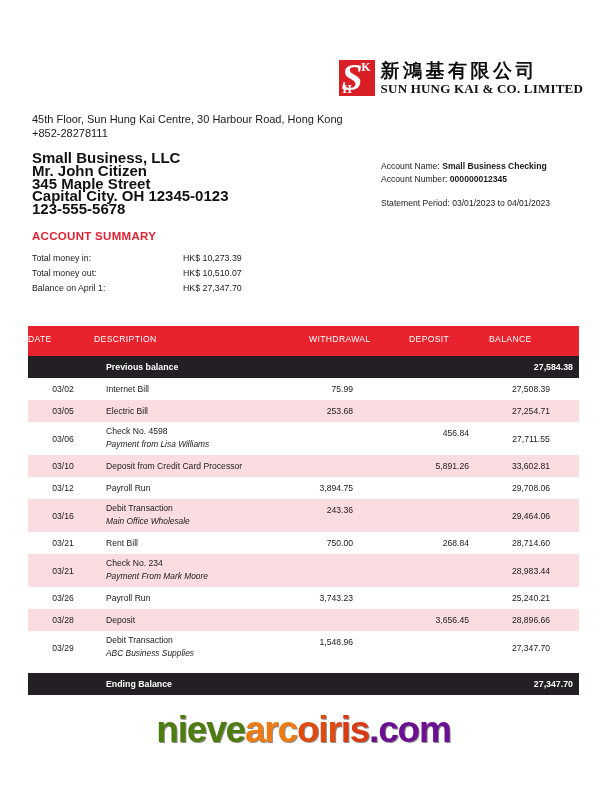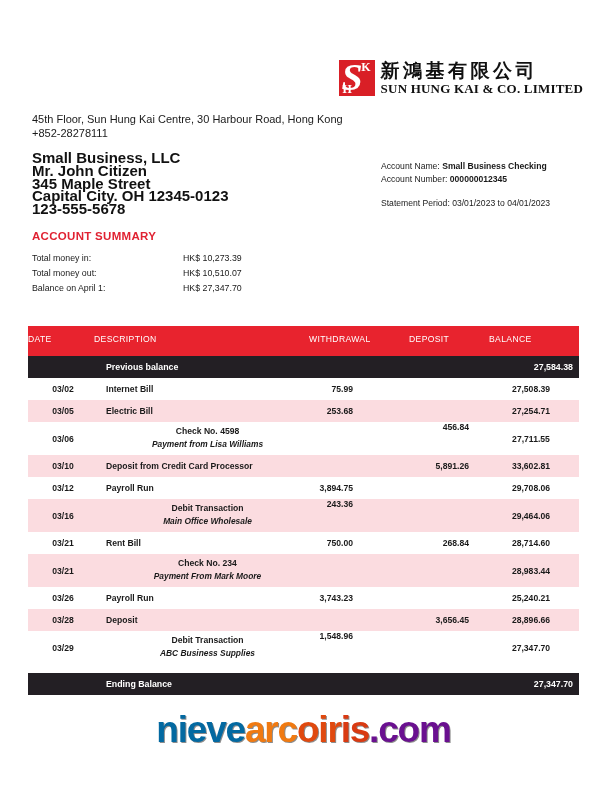--- a/index.html
+++ b/index.html
@@ -172,21 +172,20 @@
     padding: 6px 0;
   }
   tr.band-dark td.d-desc { padding-left: 12px; }
   tr.band-dark td.d-bal { text-align: right; padding-right: 6px; }
 
   tr.txn-row td {
     font-size: 8.6px;
     color: #1a1a1a;
     vertical-align: middle;
     padding: 0;
-    font-weight: bold;
   }
   tr.txn-row.alt td { background: #FBDCE0; }
   tr.txn-row td.t-date {
     text-align: center;
     padding-left: 4px;
   }
   tr.txn-row td.t-desc { padding-left: 12px; }
   tr.txn-row td.t-wd,
   tr.txn-row td.t-dep,
   tr.txn-row td.t-bal { text-align: right; }
@@ -198,43 +197,43 @@
   tr.h2 td { height: 33px; }
 
   .desc-sub {
     display: block;
     font-style: italic;
     font-size: 8.4px;
     margin-top: 3px;
     color: #1a1a1a;
   }
   .desc-main { display: block; }
-  tr.h2 td.t-wd, tr.h2 td.t-dep { vertical-align: top; }
+  tr.h2 td.t-wd, tr.h2 td.t-dep { vertical-align: top; padding-top: 6px; }
   tr.h2 td.t-bal { vertical-align: middle; }
-  tr.h2 td.t-desc { vertical-align: top; padding-top: 4px; text-align: center; }
+  tr.h2 td.t-desc { vertical-align: top; padding-top: 4px; }
   tr.h2 td.t-date { vertical-align: middle; }
 
   .spacer-row td { height: 9px; background: #ffffff; }
 
   
   .watermark {
     position: absolute;
     left: 0; right: 0;
     top: 708px;
     text-align: center;
     font-family: "Liberation Sans", sans-serif;
     font-size: 37px;
     font-weight: bold;
     letter-spacing: -1.2px;
     line-height: 44px;
     white-space: nowrap;
     text-shadow: 1px 1px 0 rgba(0,0,0,0.45);
   }
   .watermark span { display: inline; }
-  .wm-1 { color: #0369a1; }
+  .wm-1 { color: #4d7c0f; }
   .wm-2 { color: #F07A12; }
   .wm-3 { color: #E0490F; }
   .wm-4 { color: #D93A12; }
   .wm-5 { color: #6A1090; }
 </style>
 </head>
 <body>
 
 <div class="logo-block">
   <div class="logo-mark">

